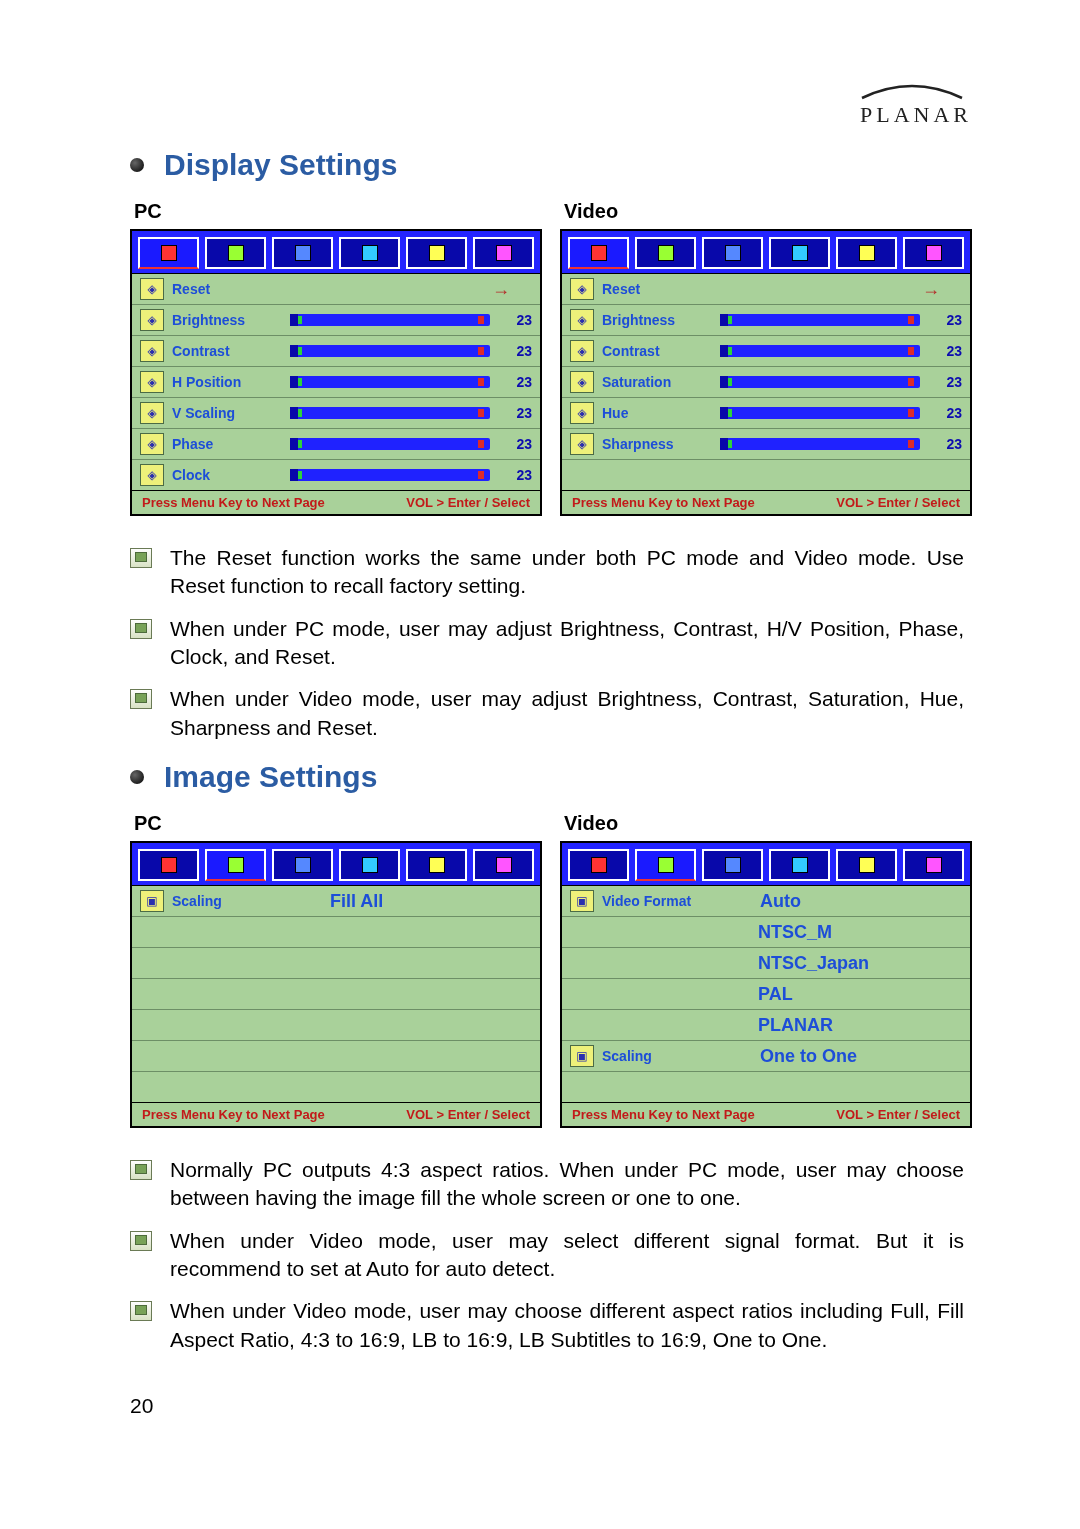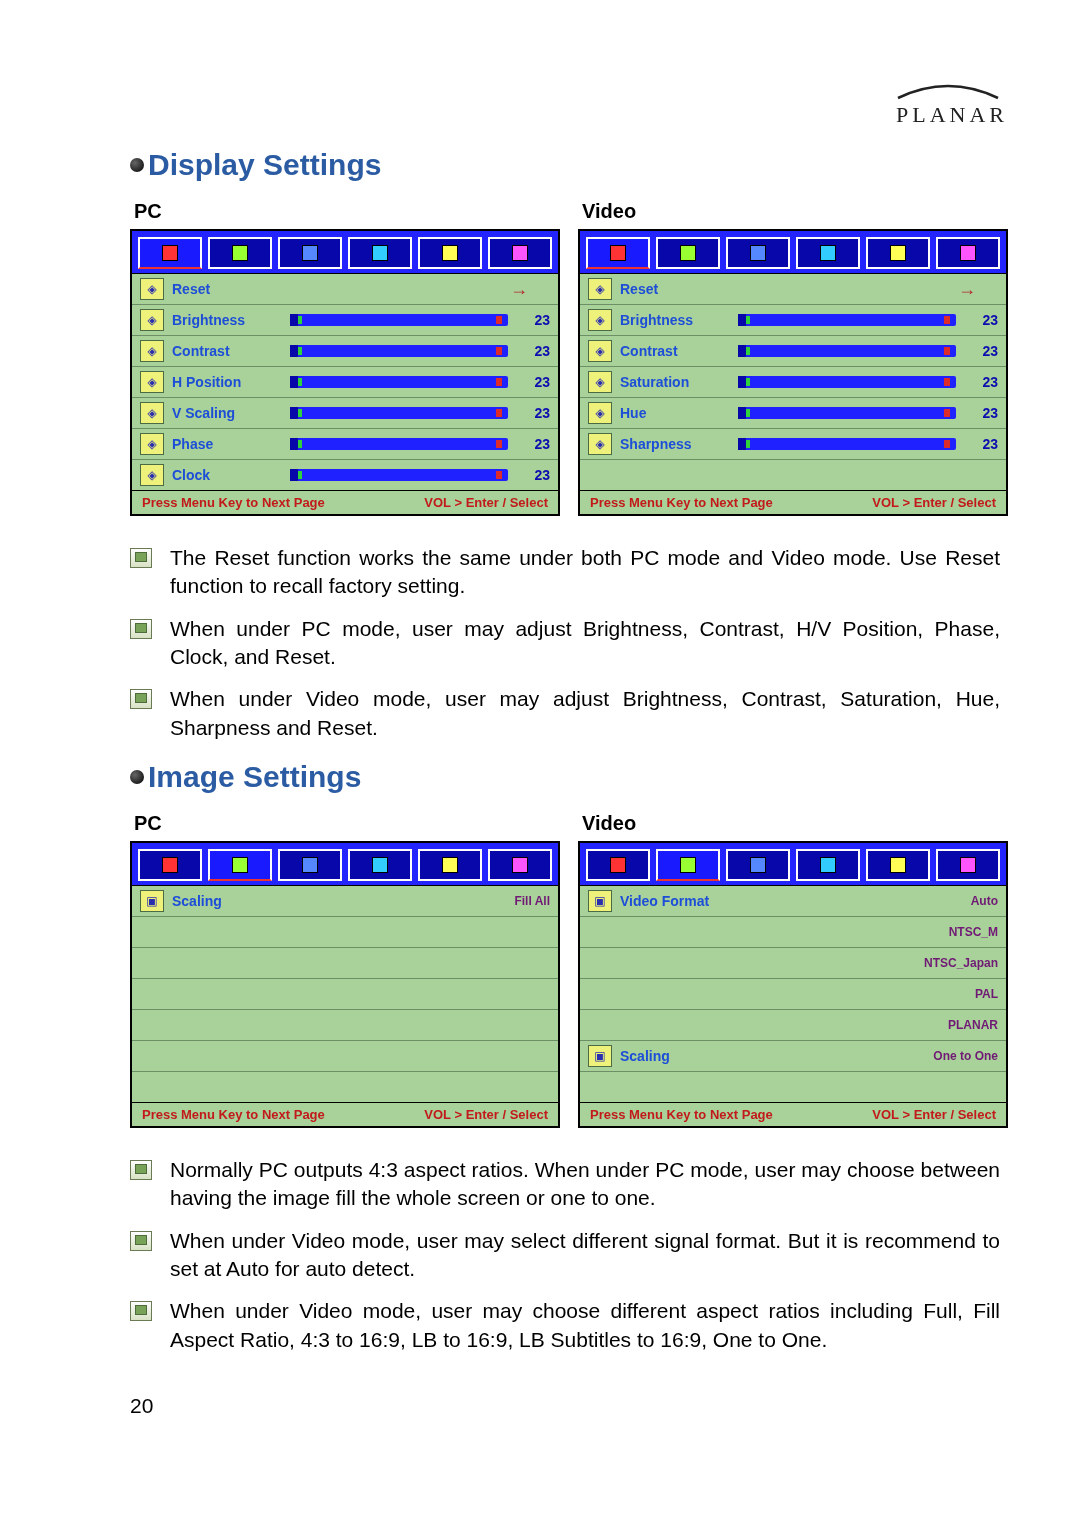--- a/index.html
+++ b/index.html
@@ -3,21 +3,21 @@
 <meta charset="utf-8">
 <style>
   body {
     margin: 0;
     background: #fff;
     font-family: "Segoe UI", Arial, sans-serif;
     color: #000;
     width: 1080px;
   }
   .page {
-    padding: 80px 72px 60px 130px;
+    padding: 80px 108px 60px 130px;
     box-sizing: border-box;
   }
   .brand {
     text-align: right;
     margin-bottom: 20px;
   }
   .brand svg { display: inline-block; }
   .brand-text {
     font-family: "Times New Roman", serif;
     letter-spacing: 4px;
@@ -26,21 +26,21 @@
     display: block;
     margin-top: -2px;
   }
   .section-title {
     font-size: 30px;
     font-weight: 700;
     color: #2b5ca3;
     margin: 18px 0 12px 0;
     display: flex;
     align-items: center;
-    gap: 4px;
+    gap: 20px;
   }
   .section-title .disc {
     width: 14px; height: 14px;
     border-radius: 50%;
     background: radial-gradient(circle at 35% 35%, #666, #000);
   }
   .pair {
     display: flex;
     gap: 18px;
     margin-bottom: 16px;
@@ -141,24 +141,23 @@
     font-weight: 600;
   }
   .row-arrow {
     margin-left: auto;
     margin-right: 22px;
     color: #b52a2a;
     font-size: 18px;
   }
   .option-col {
     flex: 1;
-    font-size: 12px;
-    color: #701a75;
+    font-size: 18px;
+    color: #1d4ed8;
     font-weight: 600;
-    text-align: right;
   }
   .osd-footer {
     background: #a9d19a;
     border-top: 1px solid #000;
     display: flex;
     justify-content: space-between;
     padding: 4px 10px;
     font-size: 13px;
     color: #c21a1a;
     font-weight: 600;

